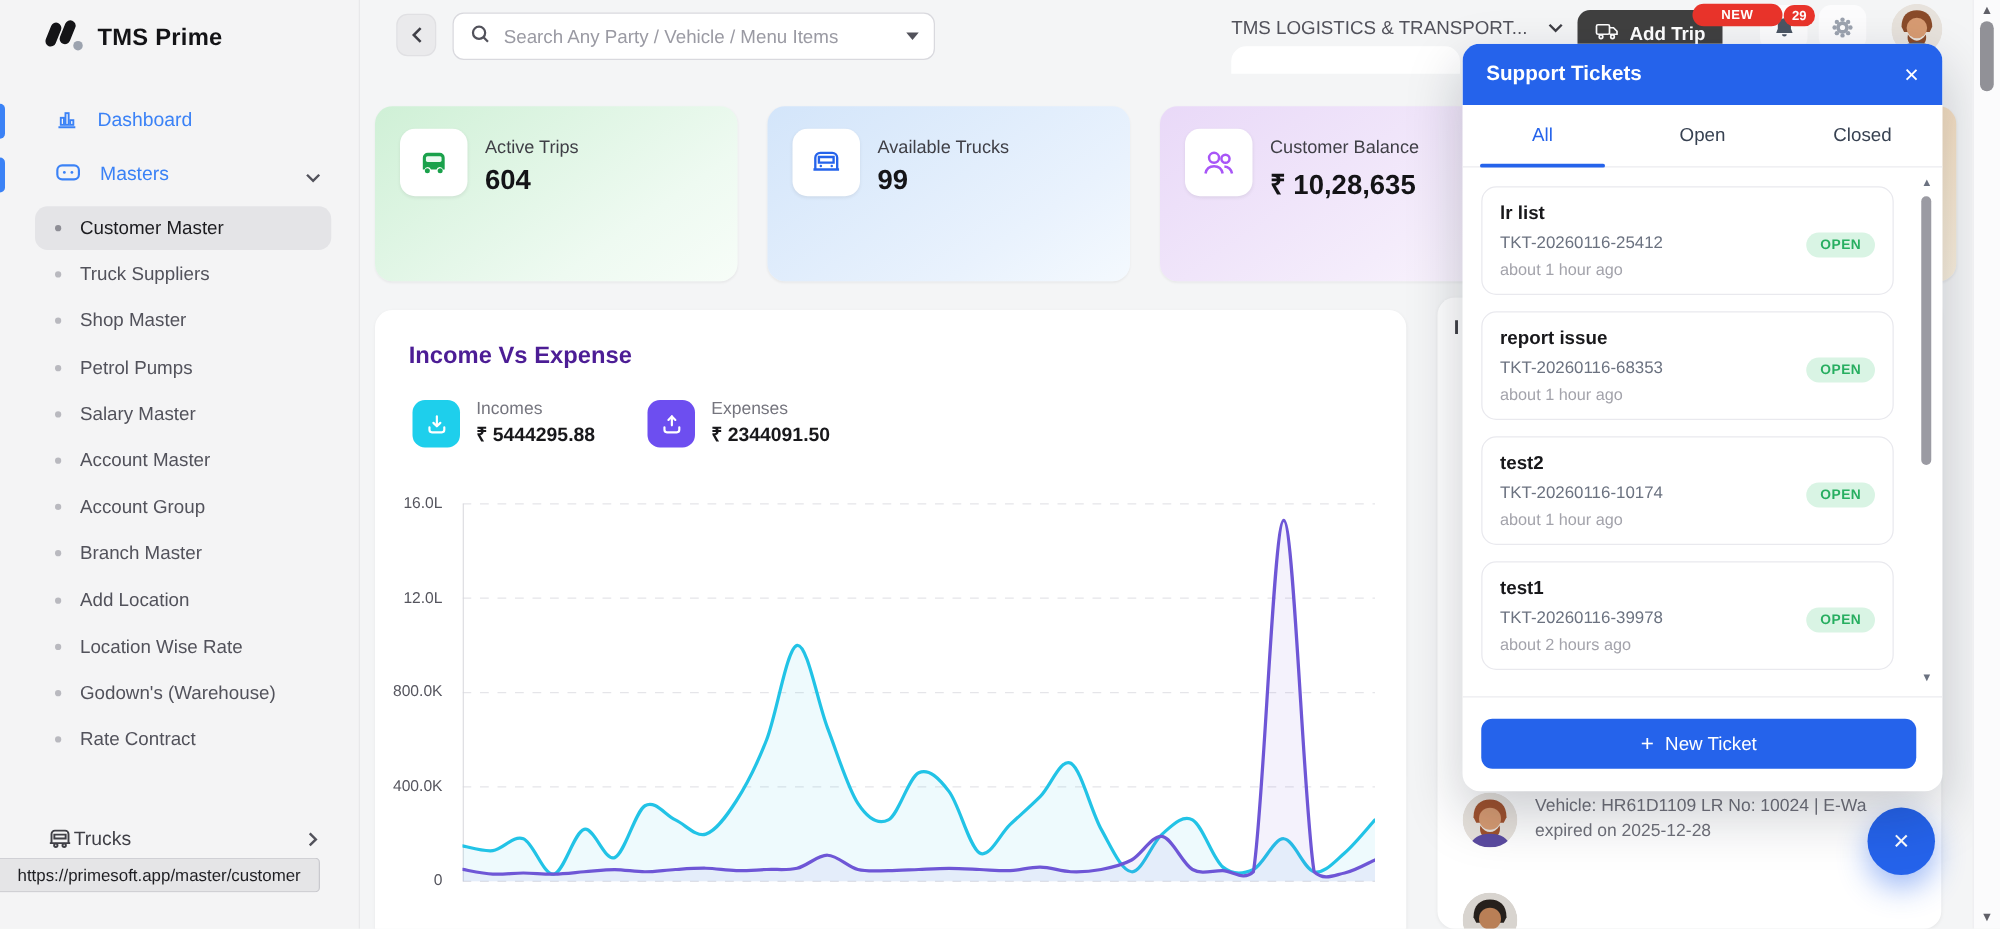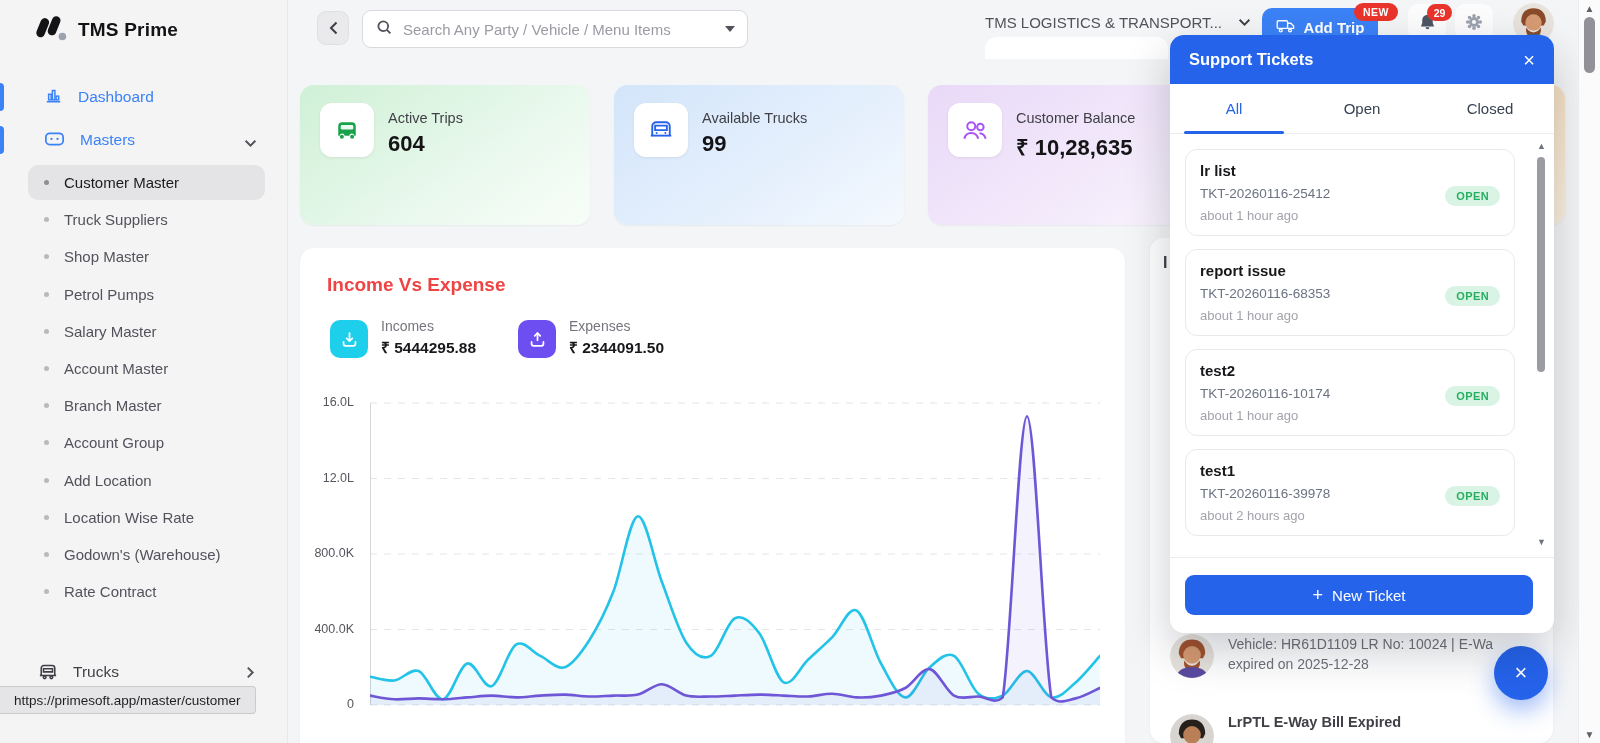--- a/index.html
+++ b/index.html
@@ -16,52 +16,52 @@
   .nav-dashboard{position:absolute;top:82px;left:0;right:0}
   .nav-masters{position:absolute;top:125px;left:0;right:0}
   .nav-chev{position:absolute;right:30px;top:9px}
   .master-list{position:absolute;top:164px;left:0;right:0}
   .master-item{position:relative;height:37.2px;display:flex;align-items:center;padding-left:64px;color:#52525b;font-size:15px;cursor:pointer}
   .master-item .bullet{position:absolute;left:44px;width:5px;height:5px;border-radius:50%;background:#b9b9bf}
   .master-item span.lbl{position:relative;z-index:1}
   .master-item.active::before{content:'';position:absolute;left:28px;right:22px;top:1px;bottom:1px;background:#e4e4e7;border-radius:10px}
   .master-item.active{color:#1b1b1f;font-weight:500}
   .master-item.active .bullet{background:#8e8e96;z-index:1}
-  .trucks-item{position:absolute;top:656px;left:0;right:0;height:32px;display:flex;align-items:center;gap:14px;padding-left:37px;color:#3f3f46;font-size:15.5px;font-weight:500}
+  .trucks-item{position:absolute;top:656px;left:0;right:0;height:32px;display:flex;align-items:center;padding-left:37px;color:#3f3f46;font-size:15.5px;font-weight:500}
   .trucks-chev{position:absolute;right:32px;top:9px}
   .status-tooltip{position:absolute;left:0;top:686px;height:28px;background:#e5e5e7;border:1px solid #c9c9ce;border-left:none;border-radius:0 4px 4px 0;display:flex;align-items:center;padding:0 14px;font-size:13.5px;color:#1f1f23;z-index:60;white-space:nowrap}
 
   
   .collapse-btn{position:absolute;left:317px;top:11px;width:32px;height:34px;background:#eaeaec;border:1px solid #e0e0e3;border-radius:9px;cursor:pointer}
   .search-box{position:absolute;left:362px;top:10px;width:386px;height:38px;background:#fff;border:1px solid #d9d9de;border-radius:9px;display:flex;align-items:center;padding:0 12px;gap:10px;cursor:text}
   .search-placeholder{color:#9a9aa3;font-size:15px;flex:1;white-space:nowrap;overflow:hidden}
   .tri-down{width:0;height:0;border-left:5px solid transparent;border-right:5px solid transparent;border-top:6px solid #52525b}
   .company{position:absolute;left:985px;top:14px;display:flex;align-items:center;gap:16px;font-size:15px;color:#52525b;cursor:pointer;white-space:nowrap}
   .company-strip{position:absolute;left:985px;top:37px;width:183px;height:22px;background:#fff;border-radius:12px 12px 0 0}
-  .add-trip-btn{position:absolute;left:1262px;top:8px;width:116px;height:38px;background:#3b82f6;border-radius:10px;color:#fff;gap:8px;font-size:15px;font-weight:600;cursor:pointer}
-  .new-badge{position:absolute;left:1354px;top:3px;background:#e9342b;color:#fff;font-size:10.5px;font-weight:700;padding:3px 9px;border-radius:10px;letter-spacing:.4px;z-index:3}
+  .add-trip-btn{position:absolute;left:1262px;top:8px;width:116px;height:38px;background:#404040;border-radius:10px;color:#fff;gap:8px;font-size:15px;font-weight:600;cursor:pointer}
+  .new-badge{position:absolute;left:1354px;top:3px;background:#e9342b;color:#fff;font-size:10.5px;font-weight:700;padding:3px 23px;border-radius:10px;letter-spacing:.4px;z-index:3}
   .icon-btn{position:absolute;top:4px;width:38px;height:36px;background:#fcfcfd;border-radius:10px;cursor:pointer}
   .btn-bell{left:1408px}
   .btn-gear{left:1455px}
   .bell-badge{position:absolute;left:1427px;top:4px;min-width:25px;height:17px;background:#e9342b;border-radius:9px;color:#fff;font-size:10.5px;font-weight:700;padding:0 5px;z-index:3}
   .avatar-btn{position:absolute;left:1513px;top:3px;width:41px;height:41px;border-radius:50%;overflow:hidden;cursor:pointer}
 
   
   .stat-card{position:absolute;top:85px;width:290px;height:140px;border-radius:14px;box-shadow:0 1px 2px rgba(0,0,0,.05)}
   .stat-card.green{left:300px;background:linear-gradient(145deg,#cff0d6 0%,#eefaf1 70%,#f7fdf8 100%)}
   .stat-card.blue{left:614px;background:linear-gradient(145deg,#d3e5fa 0%,#e9f2fd 70%,#f4f9fe 100%)}
   .stat-card.purple{left:928px;background:linear-gradient(145deg,#e9d9f8 0%,#f4ecfb 70%,#faf5fd 100%)}
   .stat-card.orange{left:1242px;width:323px;background:linear-gradient(180deg,#f6dfc2 0%,#f9ead3 55%,#fbf1df 100%)}
   .stat-icon{position:absolute;left:20px;top:18px;width:54px;height:54px;background:#fff;border-radius:12px;box-shadow:0 1px 3px rgba(0,0,0,.07)}
   .stat-label{position:absolute;left:88px;top:25px;font-size:14.5px;color:#3f3f46}
   .stat-value{position:absolute;left:88px;top:46px;font-size:22px;font-weight:700;color:#141417}
 
   
   .chart-panel{position:absolute;left:300px;top:248px;width:825px;height:520px;background:#fff;border-radius:14px;box-shadow:0 1px 3px rgba(0,0,0,.05)}
-  .chart-title{position:absolute;left:27px;top:26px;font-size:19px;font-weight:700;color:#ef4444}
+  .chart-title{position:absolute;left:27px;top:26px;font-size:19px;font-weight:700;color:#4c1d95}
   .legend-item{position:absolute;top:70px;display:flex;gap:13px;align-items:flex-end}
   .legend-1{left:30px}.legend-2{left:218px}
   .legend-tile{width:38px;height:38px;border-radius:10px}
   .legend-tile.cyan{background:#1ecfec}.legend-tile.violet{background:#6d4ef0}
   .legend-label{font-size:14px;color:#75757e}
   .legend-value{font-size:15.5px;font-weight:700;color:#18181b;margin-top:2px}
   .plot{position:absolute;left:70px;top:152px;width:730px;height:312px}
   .ylabels{position:absolute;left:0;top:0;width:62px;height:100%}
   .ytick{position:absolute;right:8px;font-size:12.5px;color:#55555e;white-space:nowrap}
 
@@ -170,25 +170,25 @@
       <div class="master-item">
         <span class="bullet"></span>
         <span class="lbl">Salary Master</span>
       </div>
       <div class="master-item">
         <span class="bullet"></span>
         <span class="lbl">Account Master</span>
       </div>
       <div class="master-item">
         <span class="bullet"></span>
+        <span class="lbl">Account Group</span>
+      </div>
+      <div class="master-item">
+        <span class="bullet"></span>
         <span class="lbl">Branch Master</span>
-      </div>
-      <div class="master-item">
-        <span class="bullet"></span>
-        <span class="lbl">Account Group</span>
       </div>
       <div class="master-item">
         <span class="bullet"></span>
         <span class="lbl">Add Location</span>
       </div>
       <div class="master-item">
         <span class="bullet"></span>
         <span class="lbl">Location Wise Rate</span>
       </div>
       <div class="master-item">
@@ -410,21 +410,20 @@
       <div class="notif-item v-dark">
 
         <span class="notif-avatar av-dark">
           <svg viewBox="0 0 40 40" width="44" height="44">
             <circle cx="20" cy="20" r="20" fill="#d8d4cf"></circle>
             <path d="M8 18c0-9 5-13 12-13s12 4 12 13l-2 4H10z" fill="#26201c"></path>
             <circle cx="20" cy="19" r="8" fill="#b97f56"></circle>
             <path d="M5 40c1.5-7 7.5-10 15-10s13.5 3 15 10z" fill="#2f3640"></path>
           </svg>
         </span>
-        <div class="notif-title">LrPTL E-Way Bill Expired</div>
 
       </div>
     </div>
 </section>
 
 <button class="fab fc" style="border:none">
   <span>×</span>
 </button>
 
 <section class="support">

